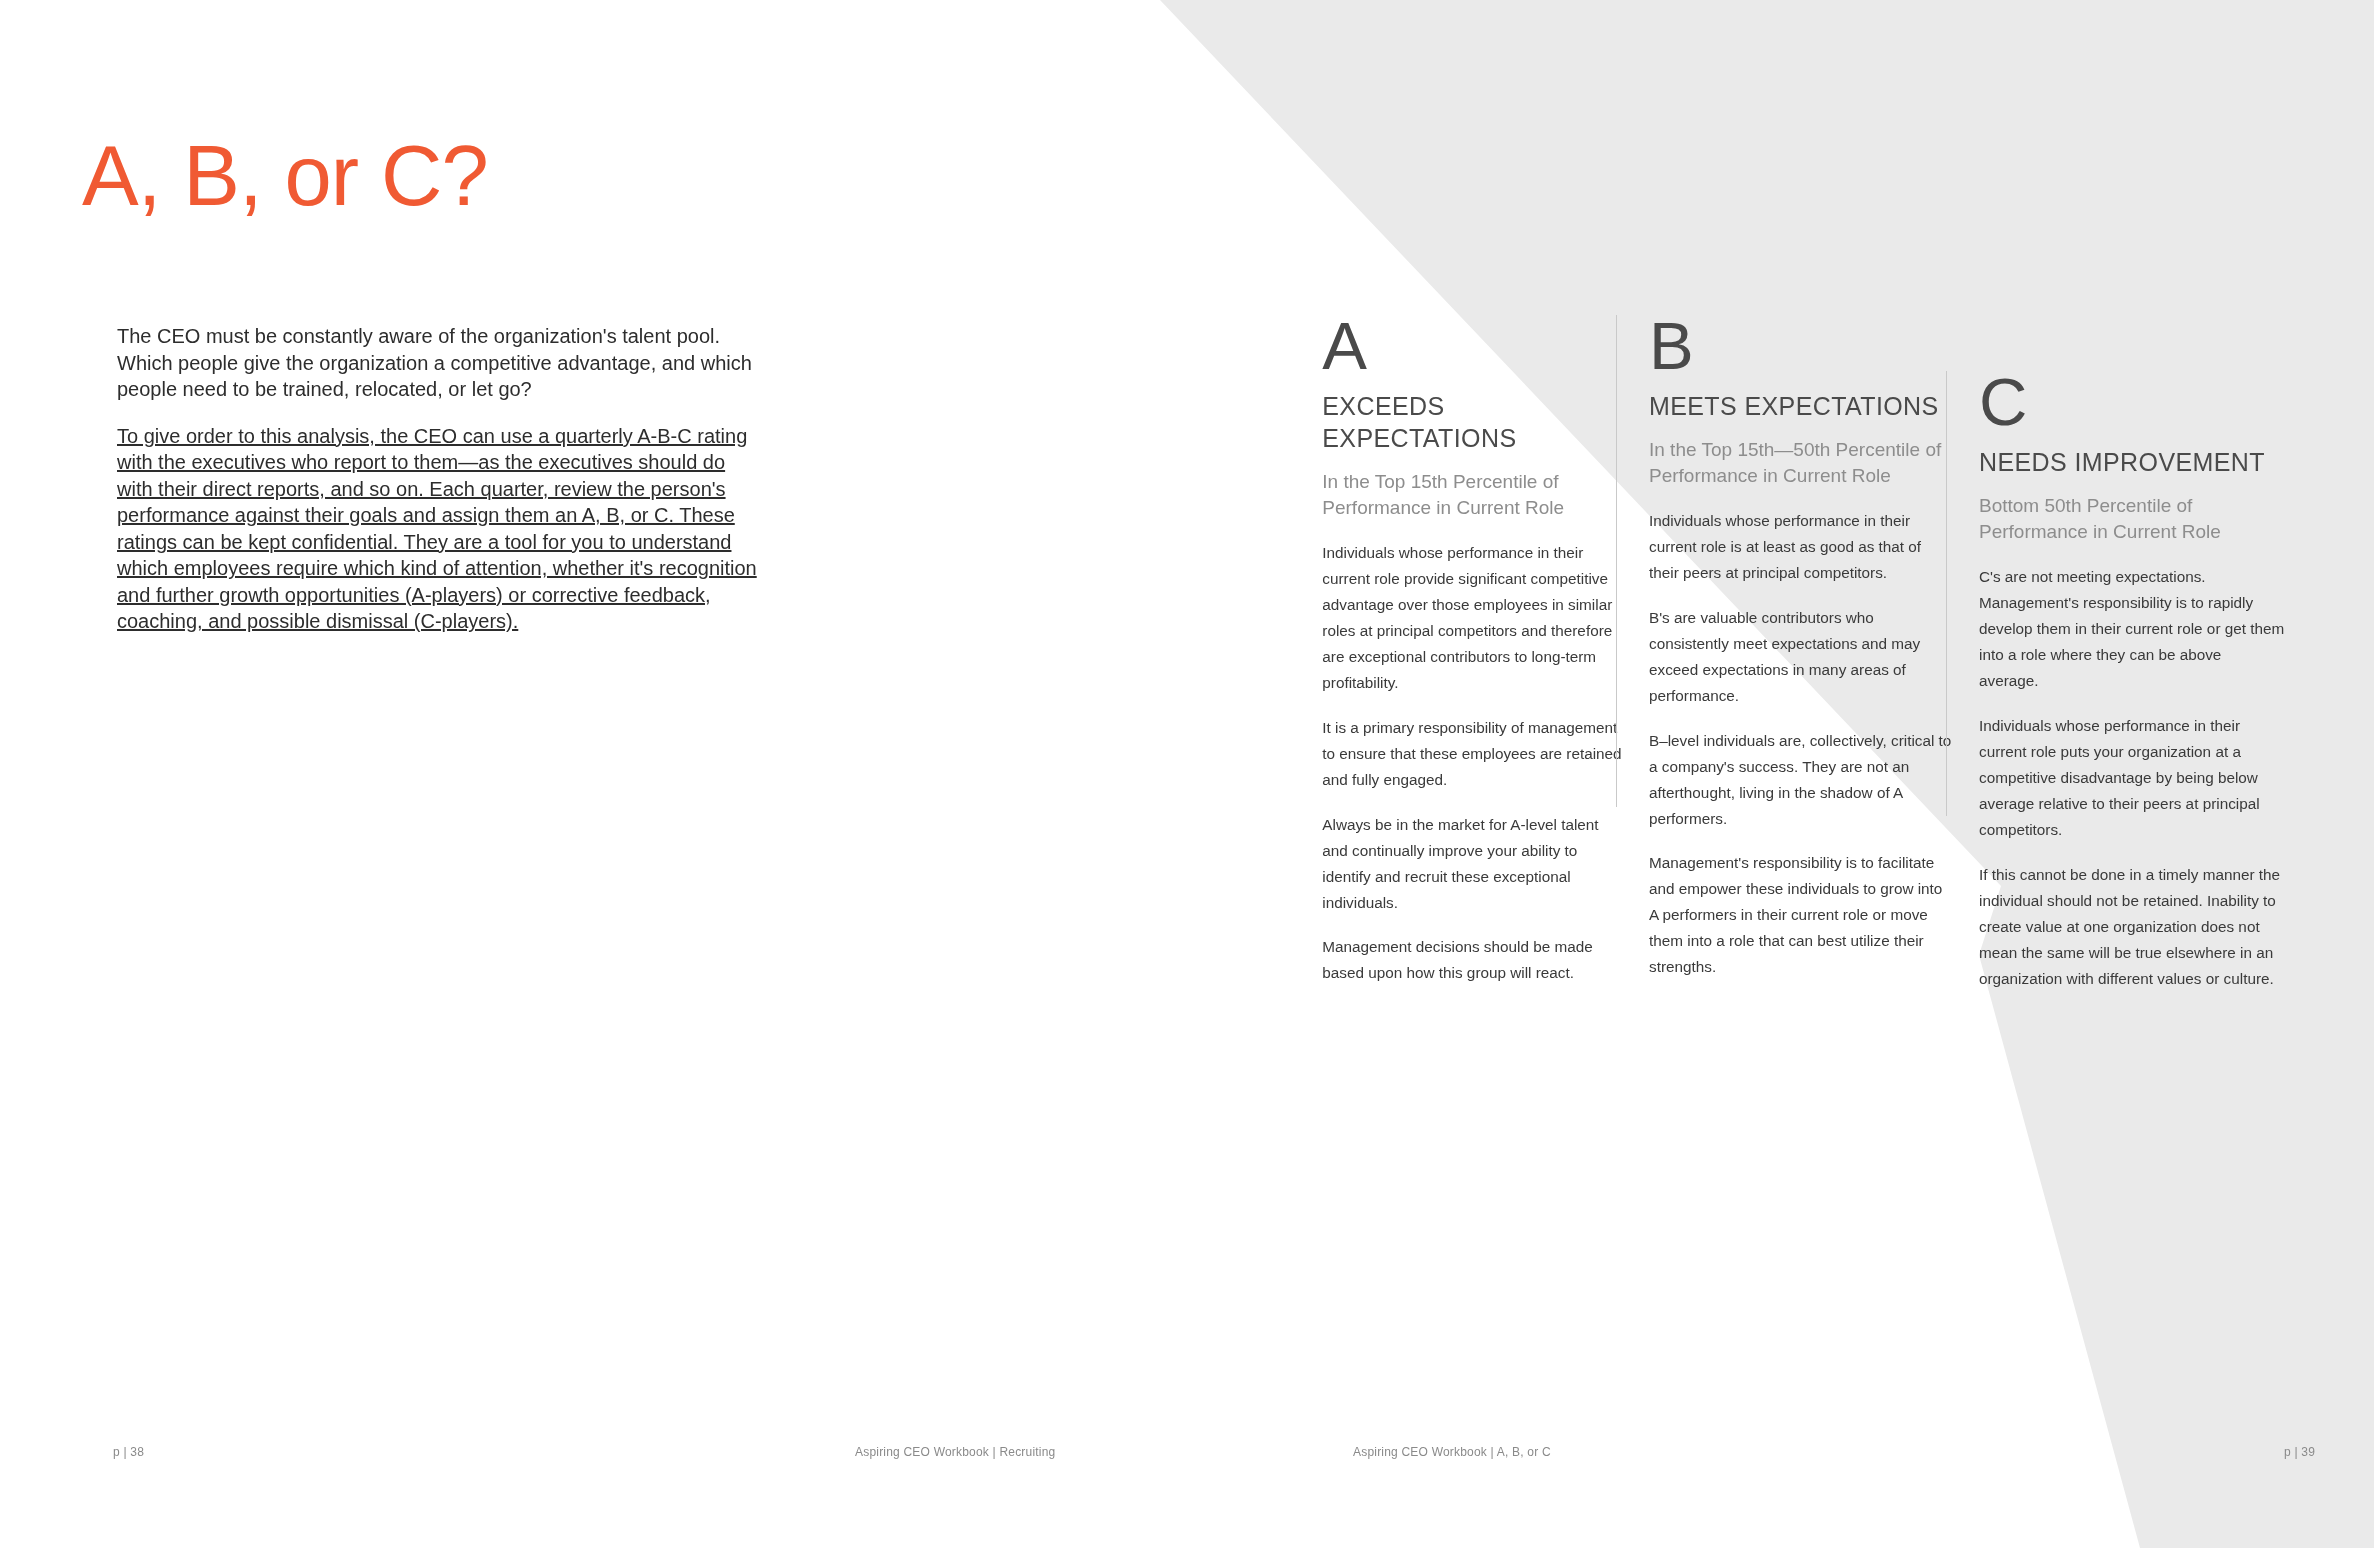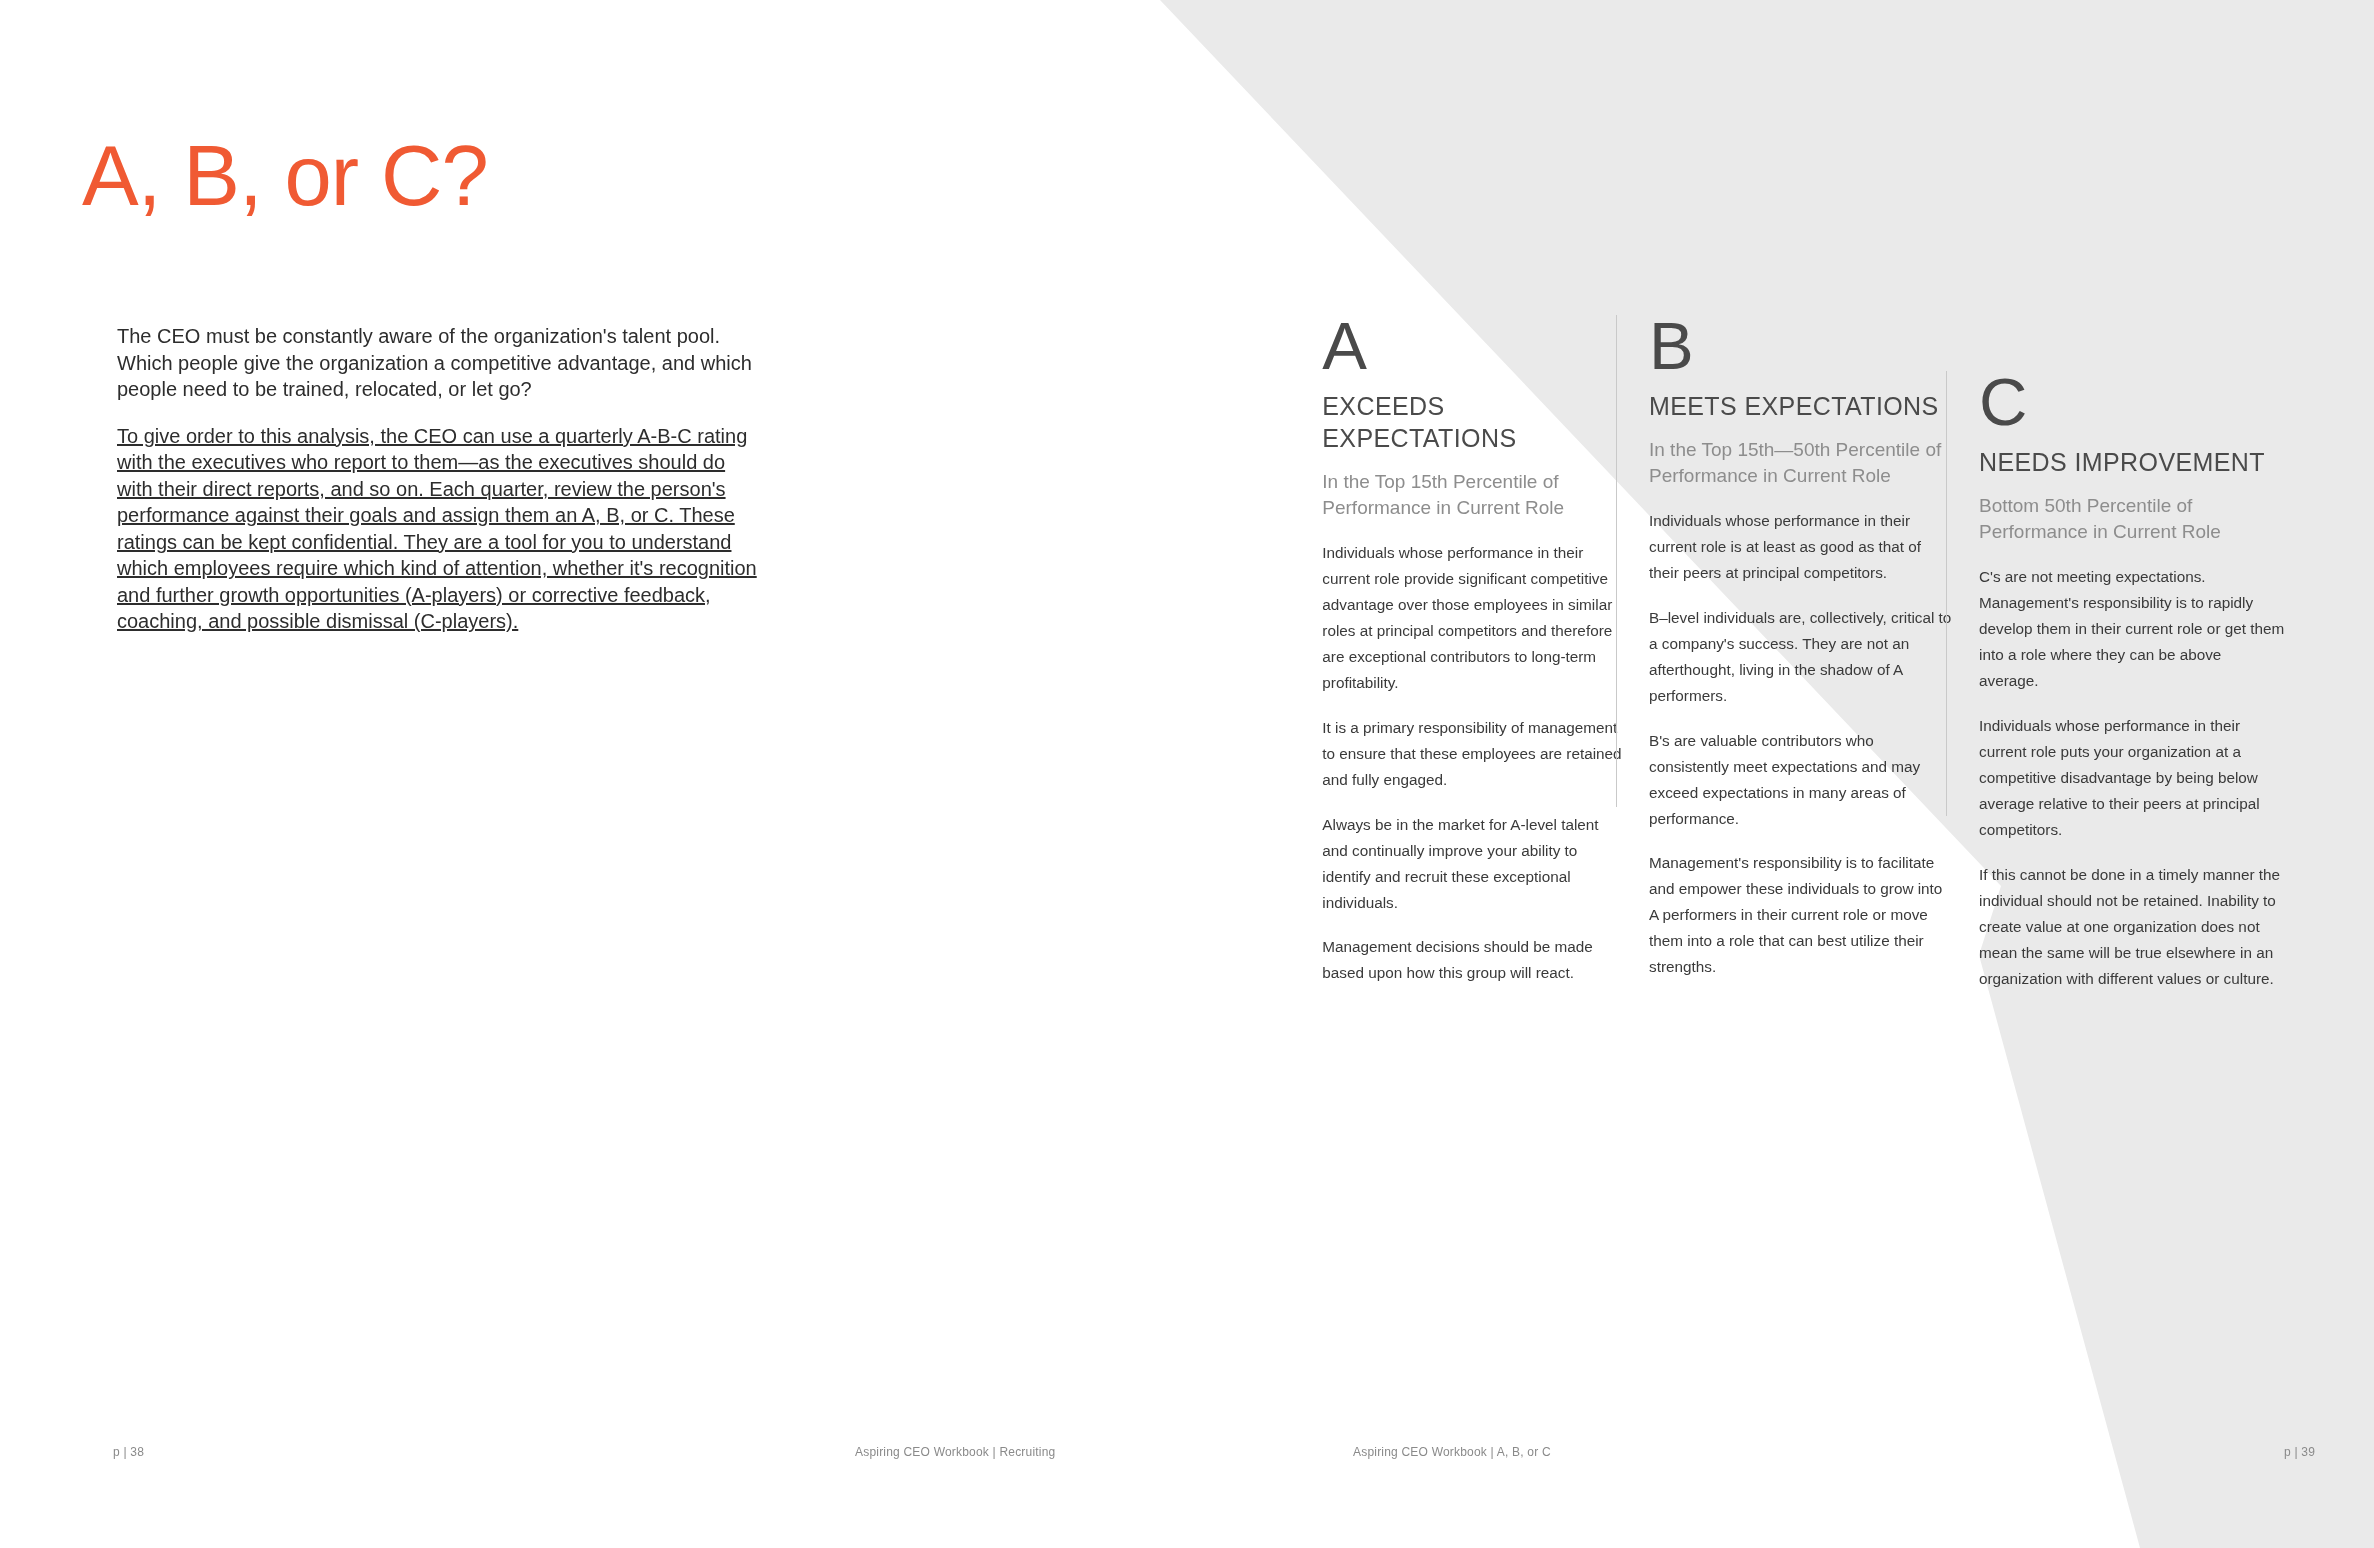--- a/index.html
+++ b/index.html
@@ -167,22 +167,22 @@
         </div>
       </div>
 
       <div class="rating-col col-b">
         <div class="divider"></div>
         <div class="grade">B</div>
         <div class="grade-label">MEETS EXPECTATIONS</div>
         <div class="percentile">In the Top 15th—50th Percentile of Performance in Current Role</div>
         <div class="body-text">
           <p>Individuals whose performance in their current role is at least as good as that of their peers at principal competitors.</p>
+          <p>B's are valuable contributors who consistently meet expectations and may exceed expectations in many areas of performance.</p>
           <p>B–level individuals are, collectively, critical to a company's success. They are not an afterthought, living in the shadow of A performers.</p>
-          <p>B's are valuable contributors who consistently meet expectations and may exceed expectations in many areas of performance.</p>
           <p>Management's responsibility is to facilitate and empower these individuals to grow into A performers in their current role or move them into a role that can best utilize their strengths.</p>
         </div>
       </div>
 
       <div class="rating-col col-c">
         <div class="divider"></div>
         <div class="grade">C</div>
         <div class="grade-label">NEEDS IMPROVEMENT</div>
         <div class="percentile">Bottom 50th Percentile of Performance in Current Role</div>
         <div class="body-text">

